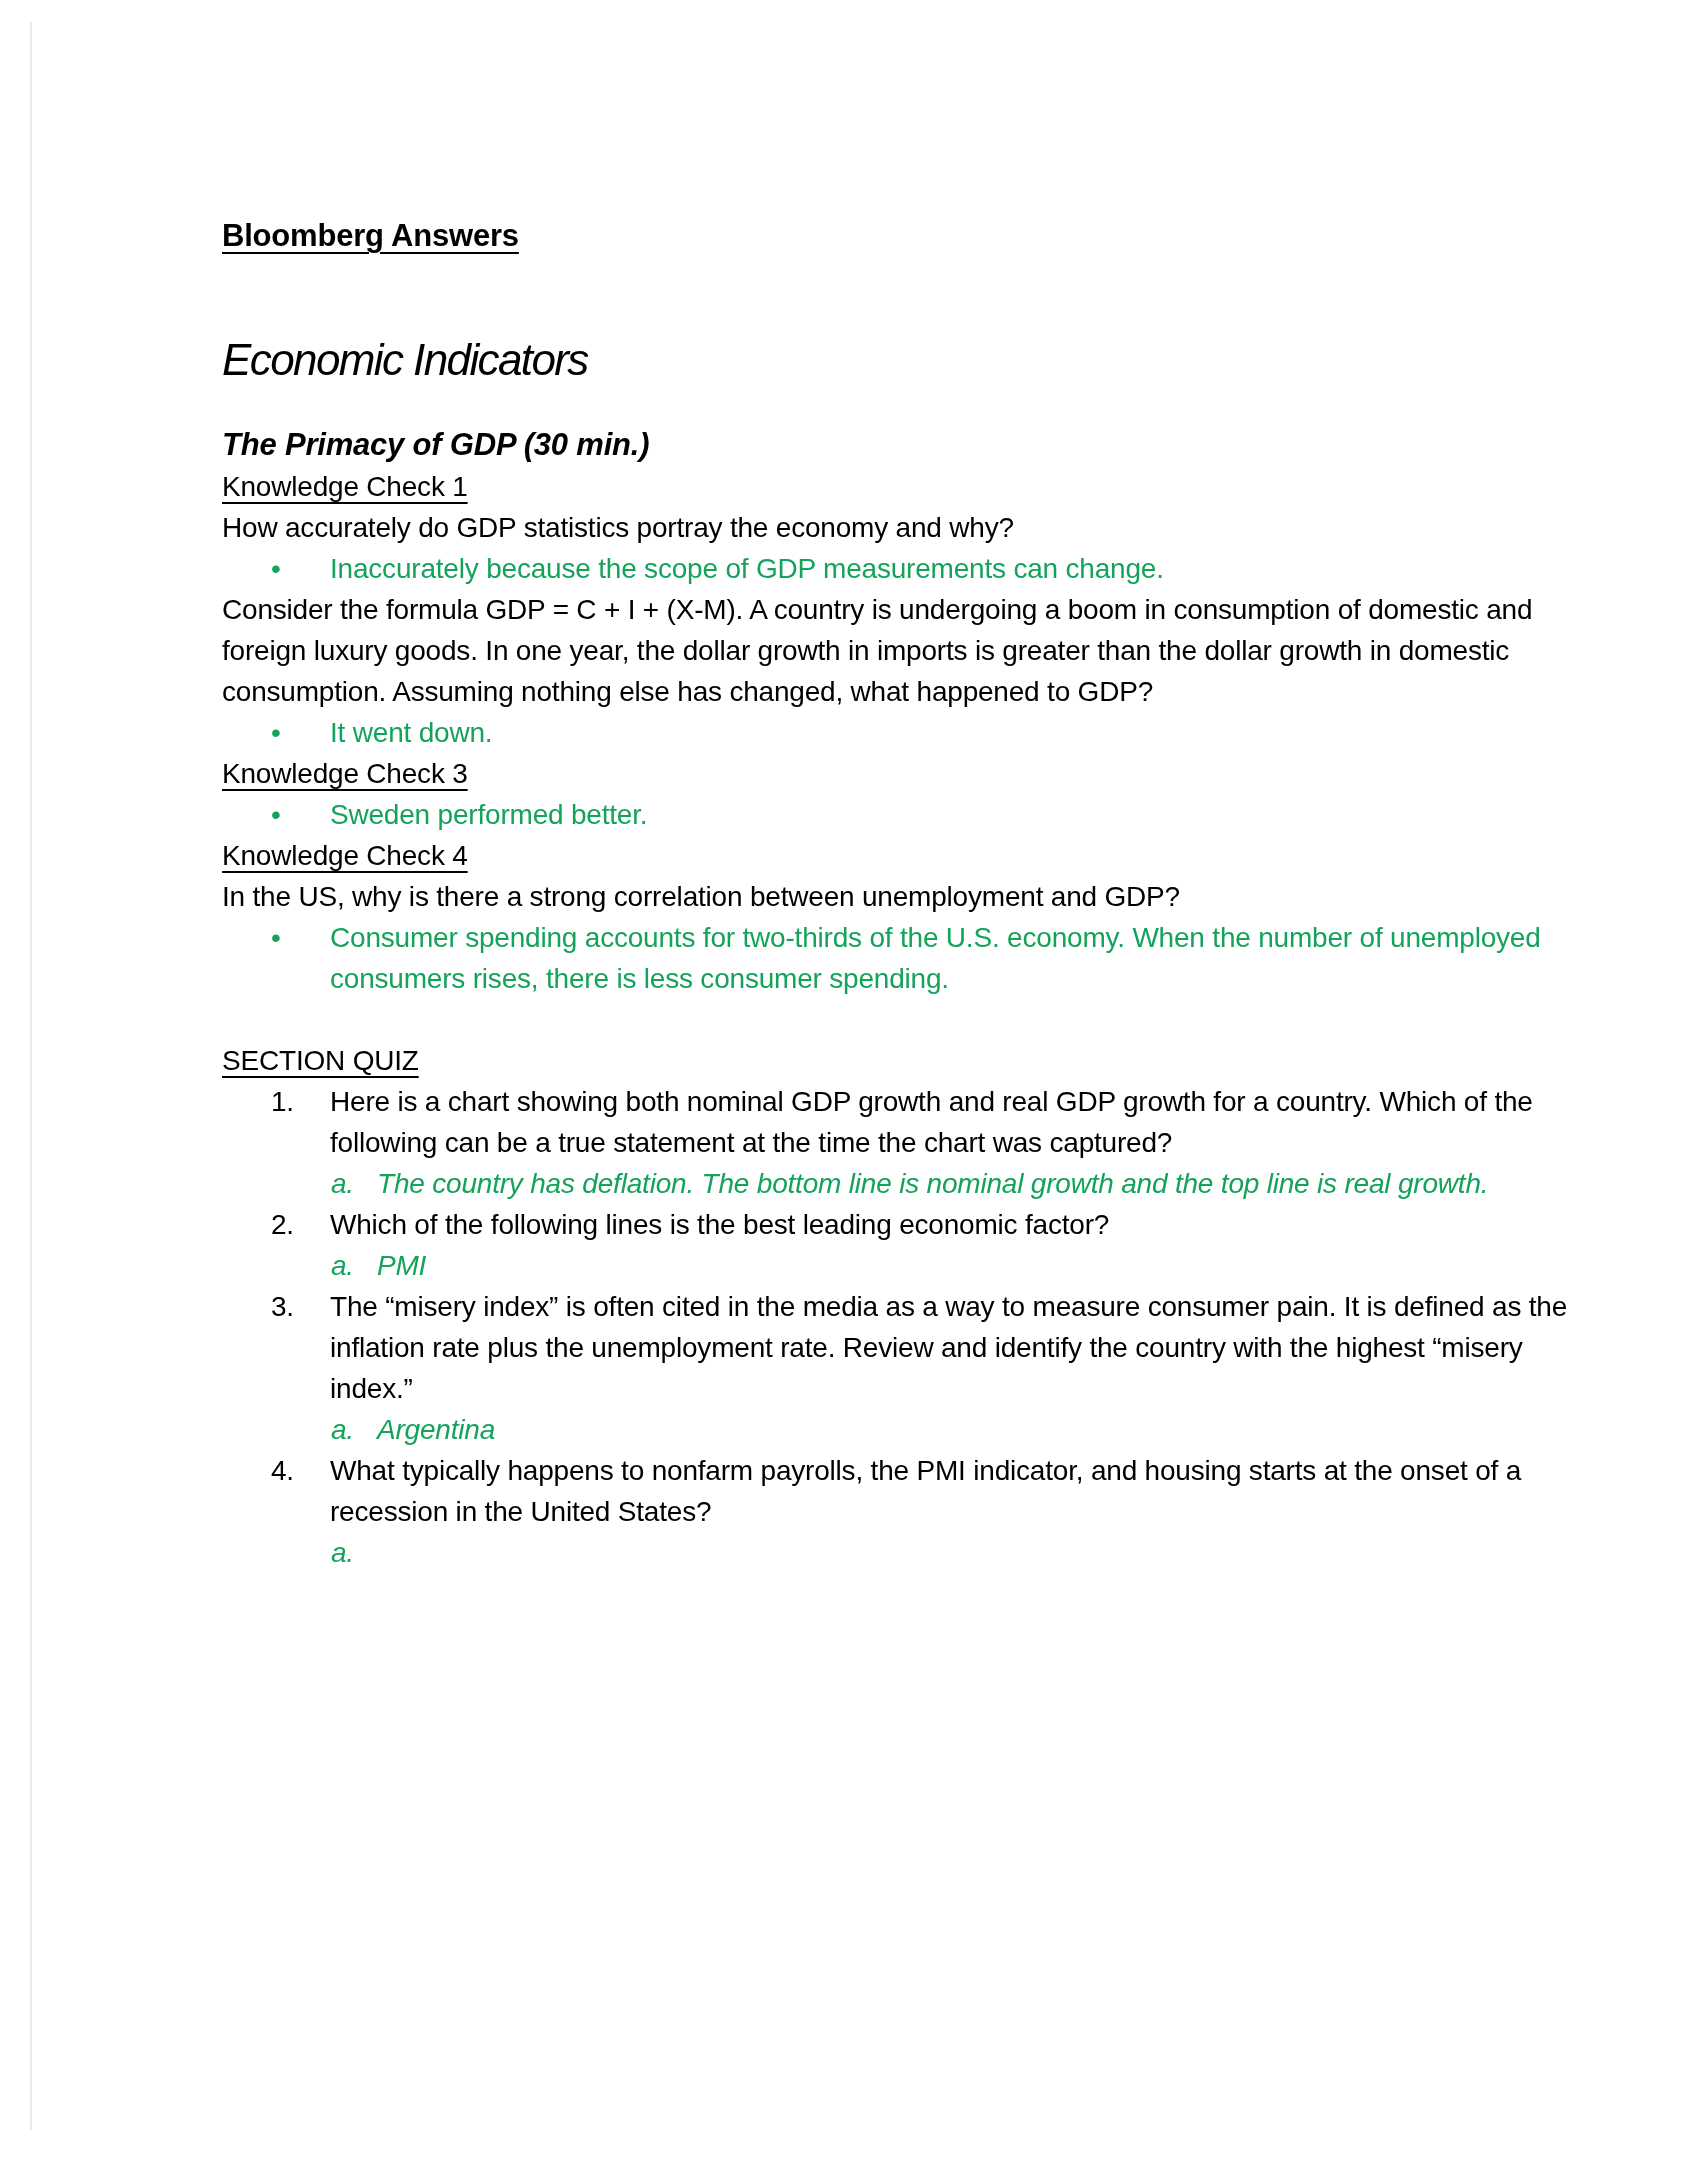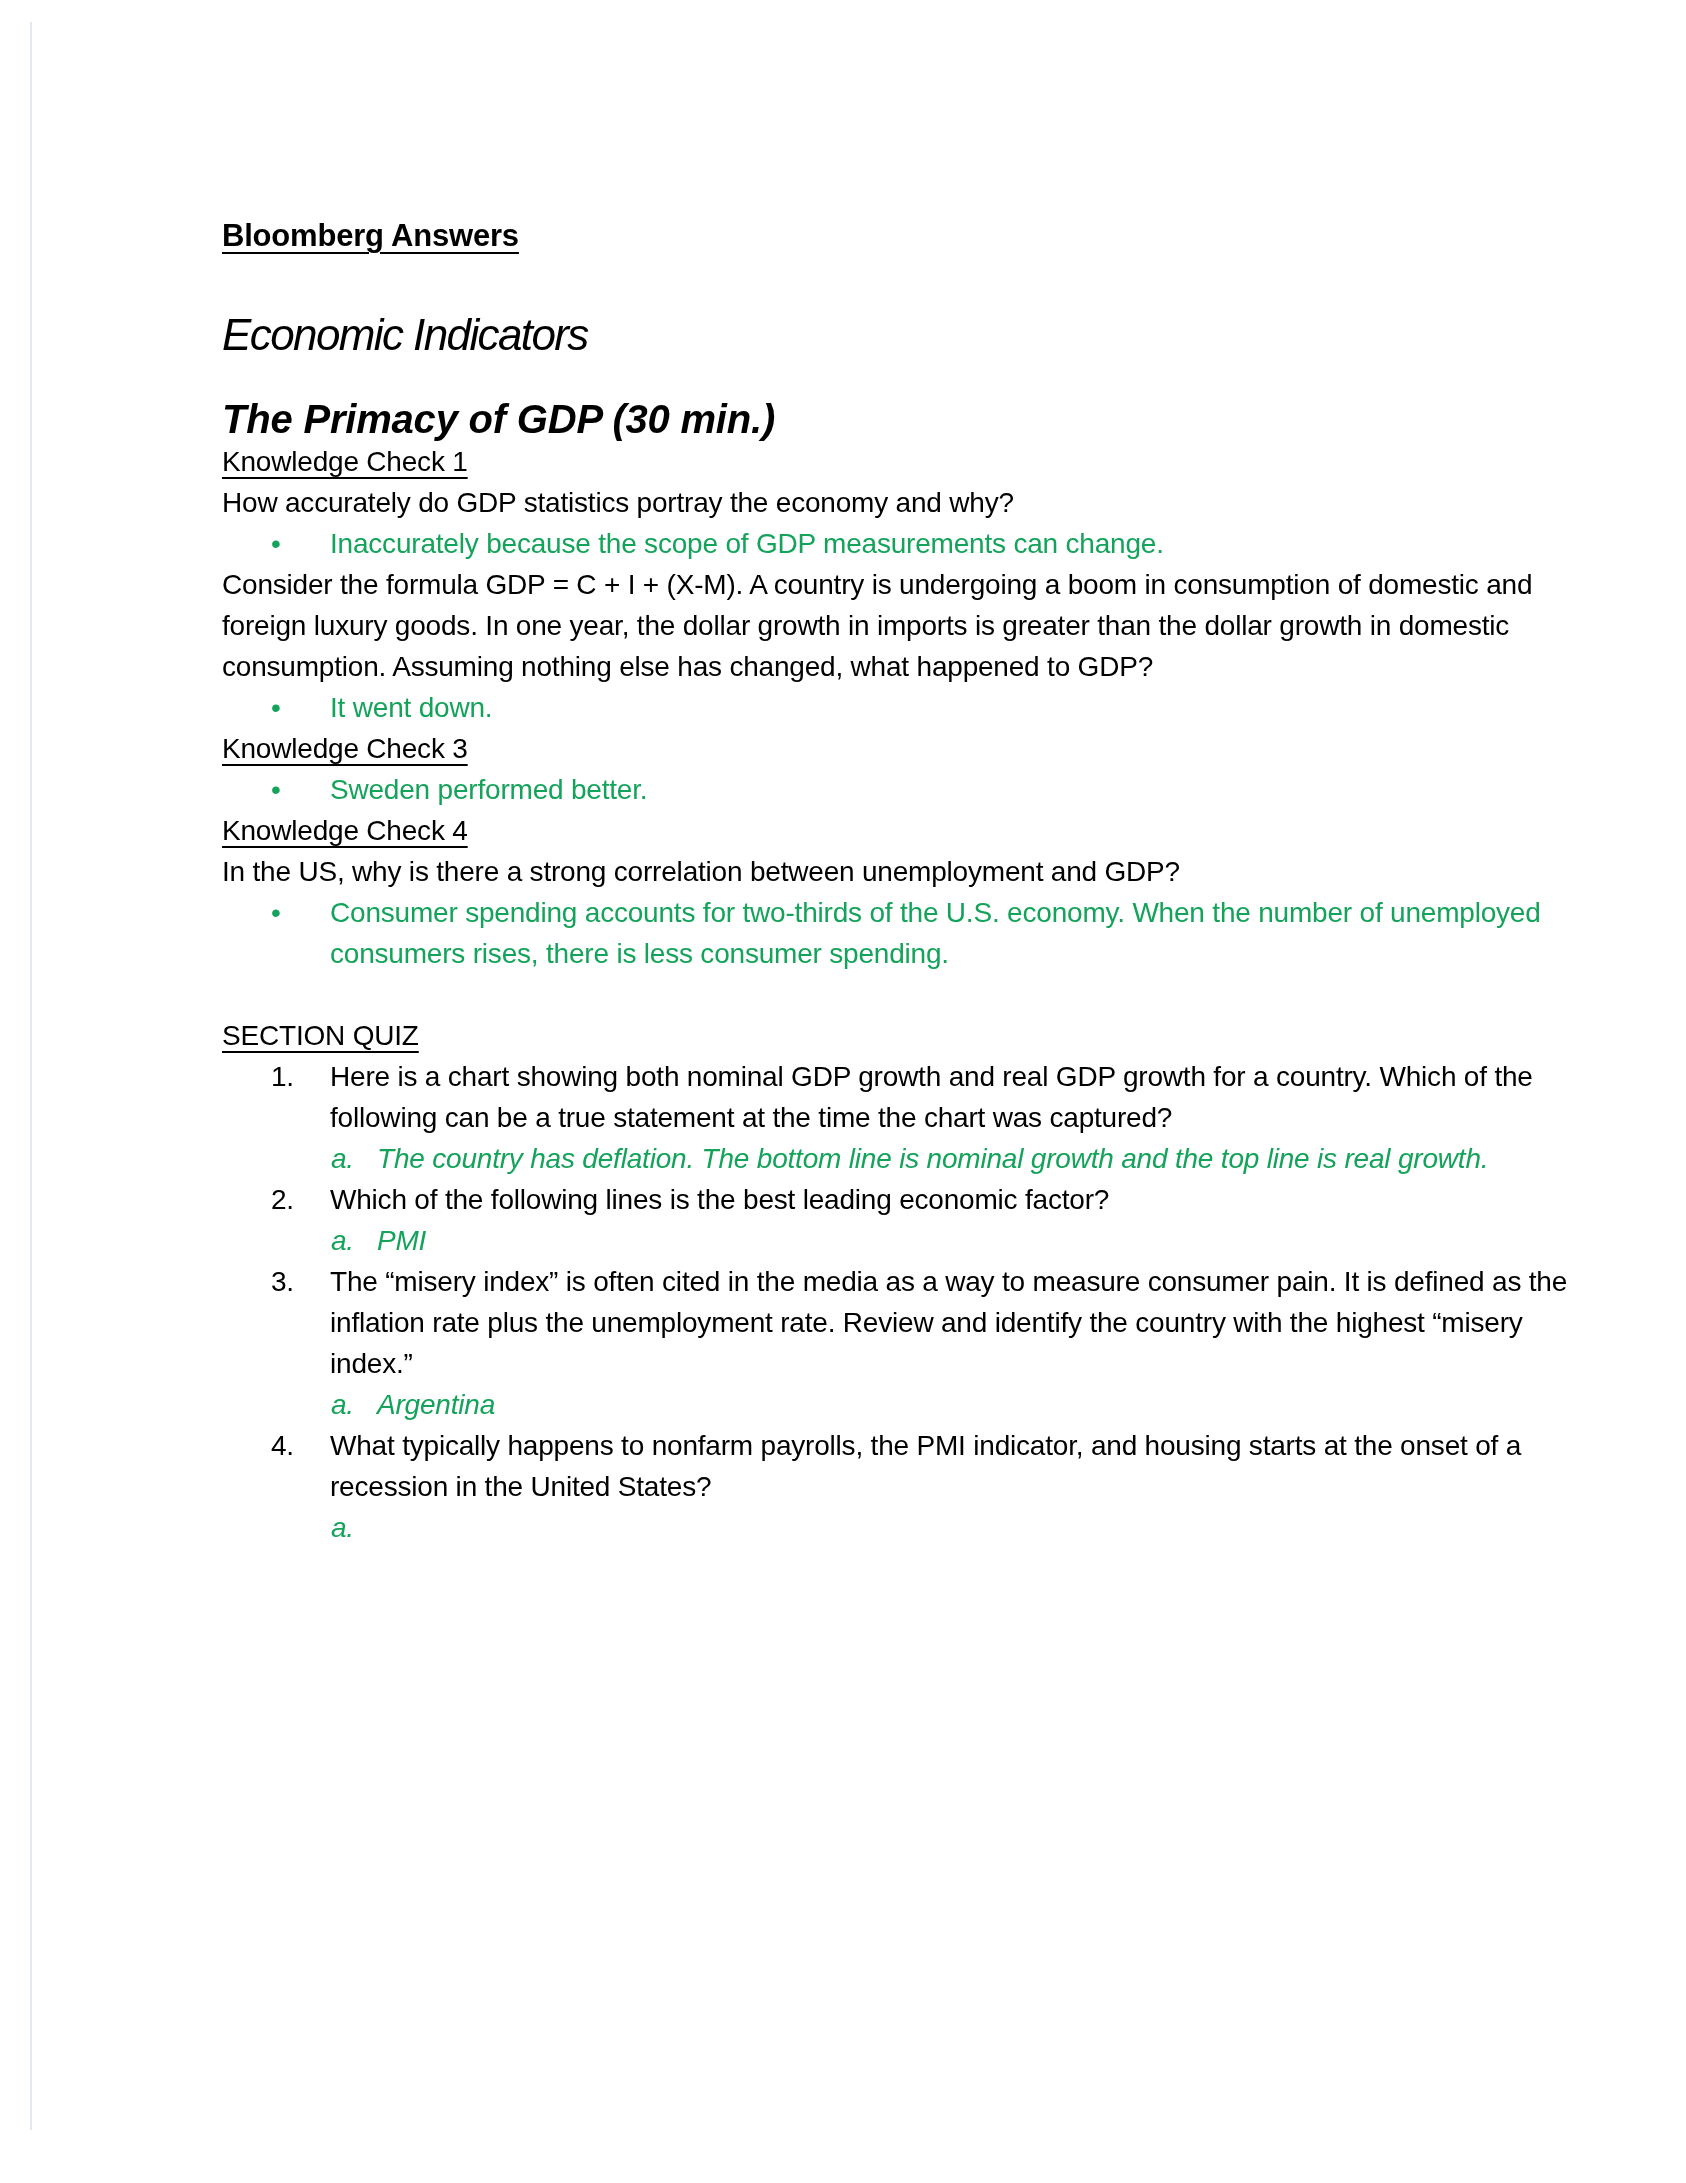--- a/index.html
+++ b/index.html
@@ -36,34 +36,34 @@
   p { margin: 0; }
   .u {
     text-decoration: underline;
     text-decoration-thickness: 2.3px;
     text-underline-offset: 5.5px;
   }
   .doc-title {
     font-weight: bold;
     font-size: 31px;
     line-height: 41px;
-    margin-bottom: 52px;
+    margin-bottom: 77px;
   }
   .main-heading {
     font-weight: normal;
     font-style: italic;
     font-size: 44px;
     line-height: 53px;
     letter-spacing: -1.6px;
     margin: 8px 0 37px 0;
   }
   .section-heading {
     font-weight: bold;
     font-style: italic;
-    font-size: 40px;
+    font-size: 31px;
     line-height: 43px;
     margin: 0;
   }
   .bullet-row { display: flex; padding-left: 49px; }
   .bullet-marker {
     flex: none;
     width: 59px;
     color: var(--answer-green, #14A35A);
   }
   .bullet-answer {

